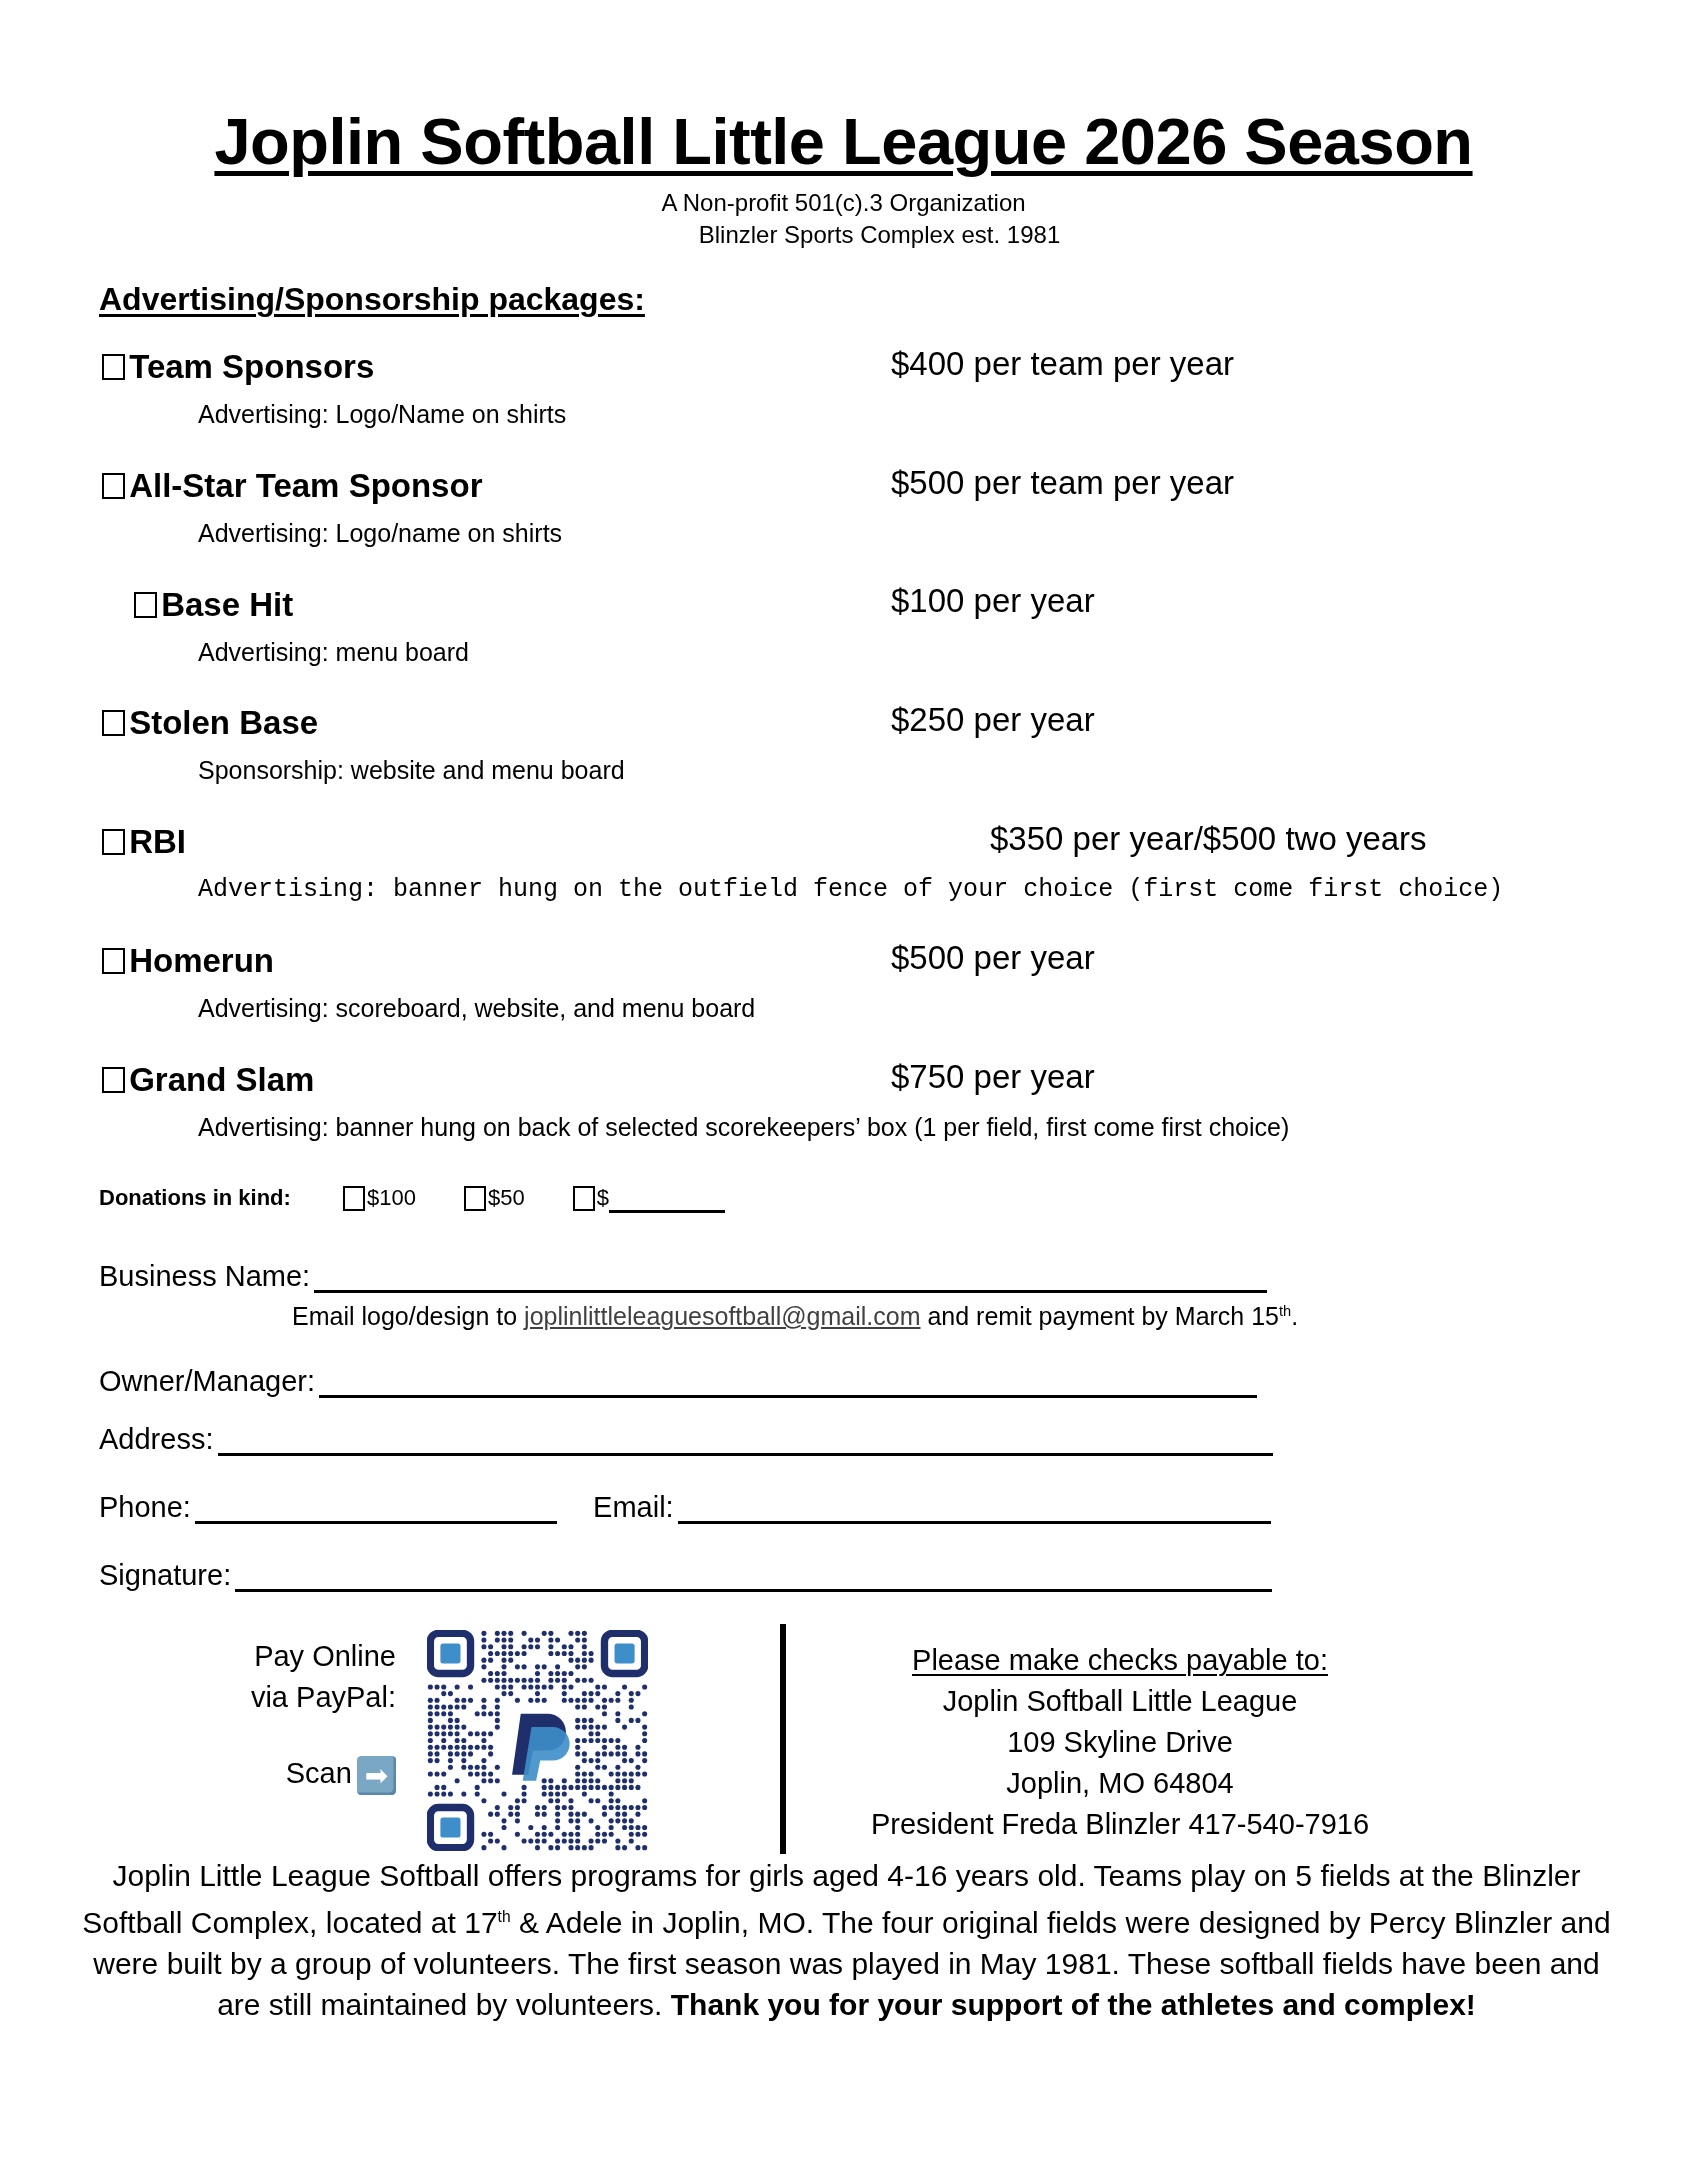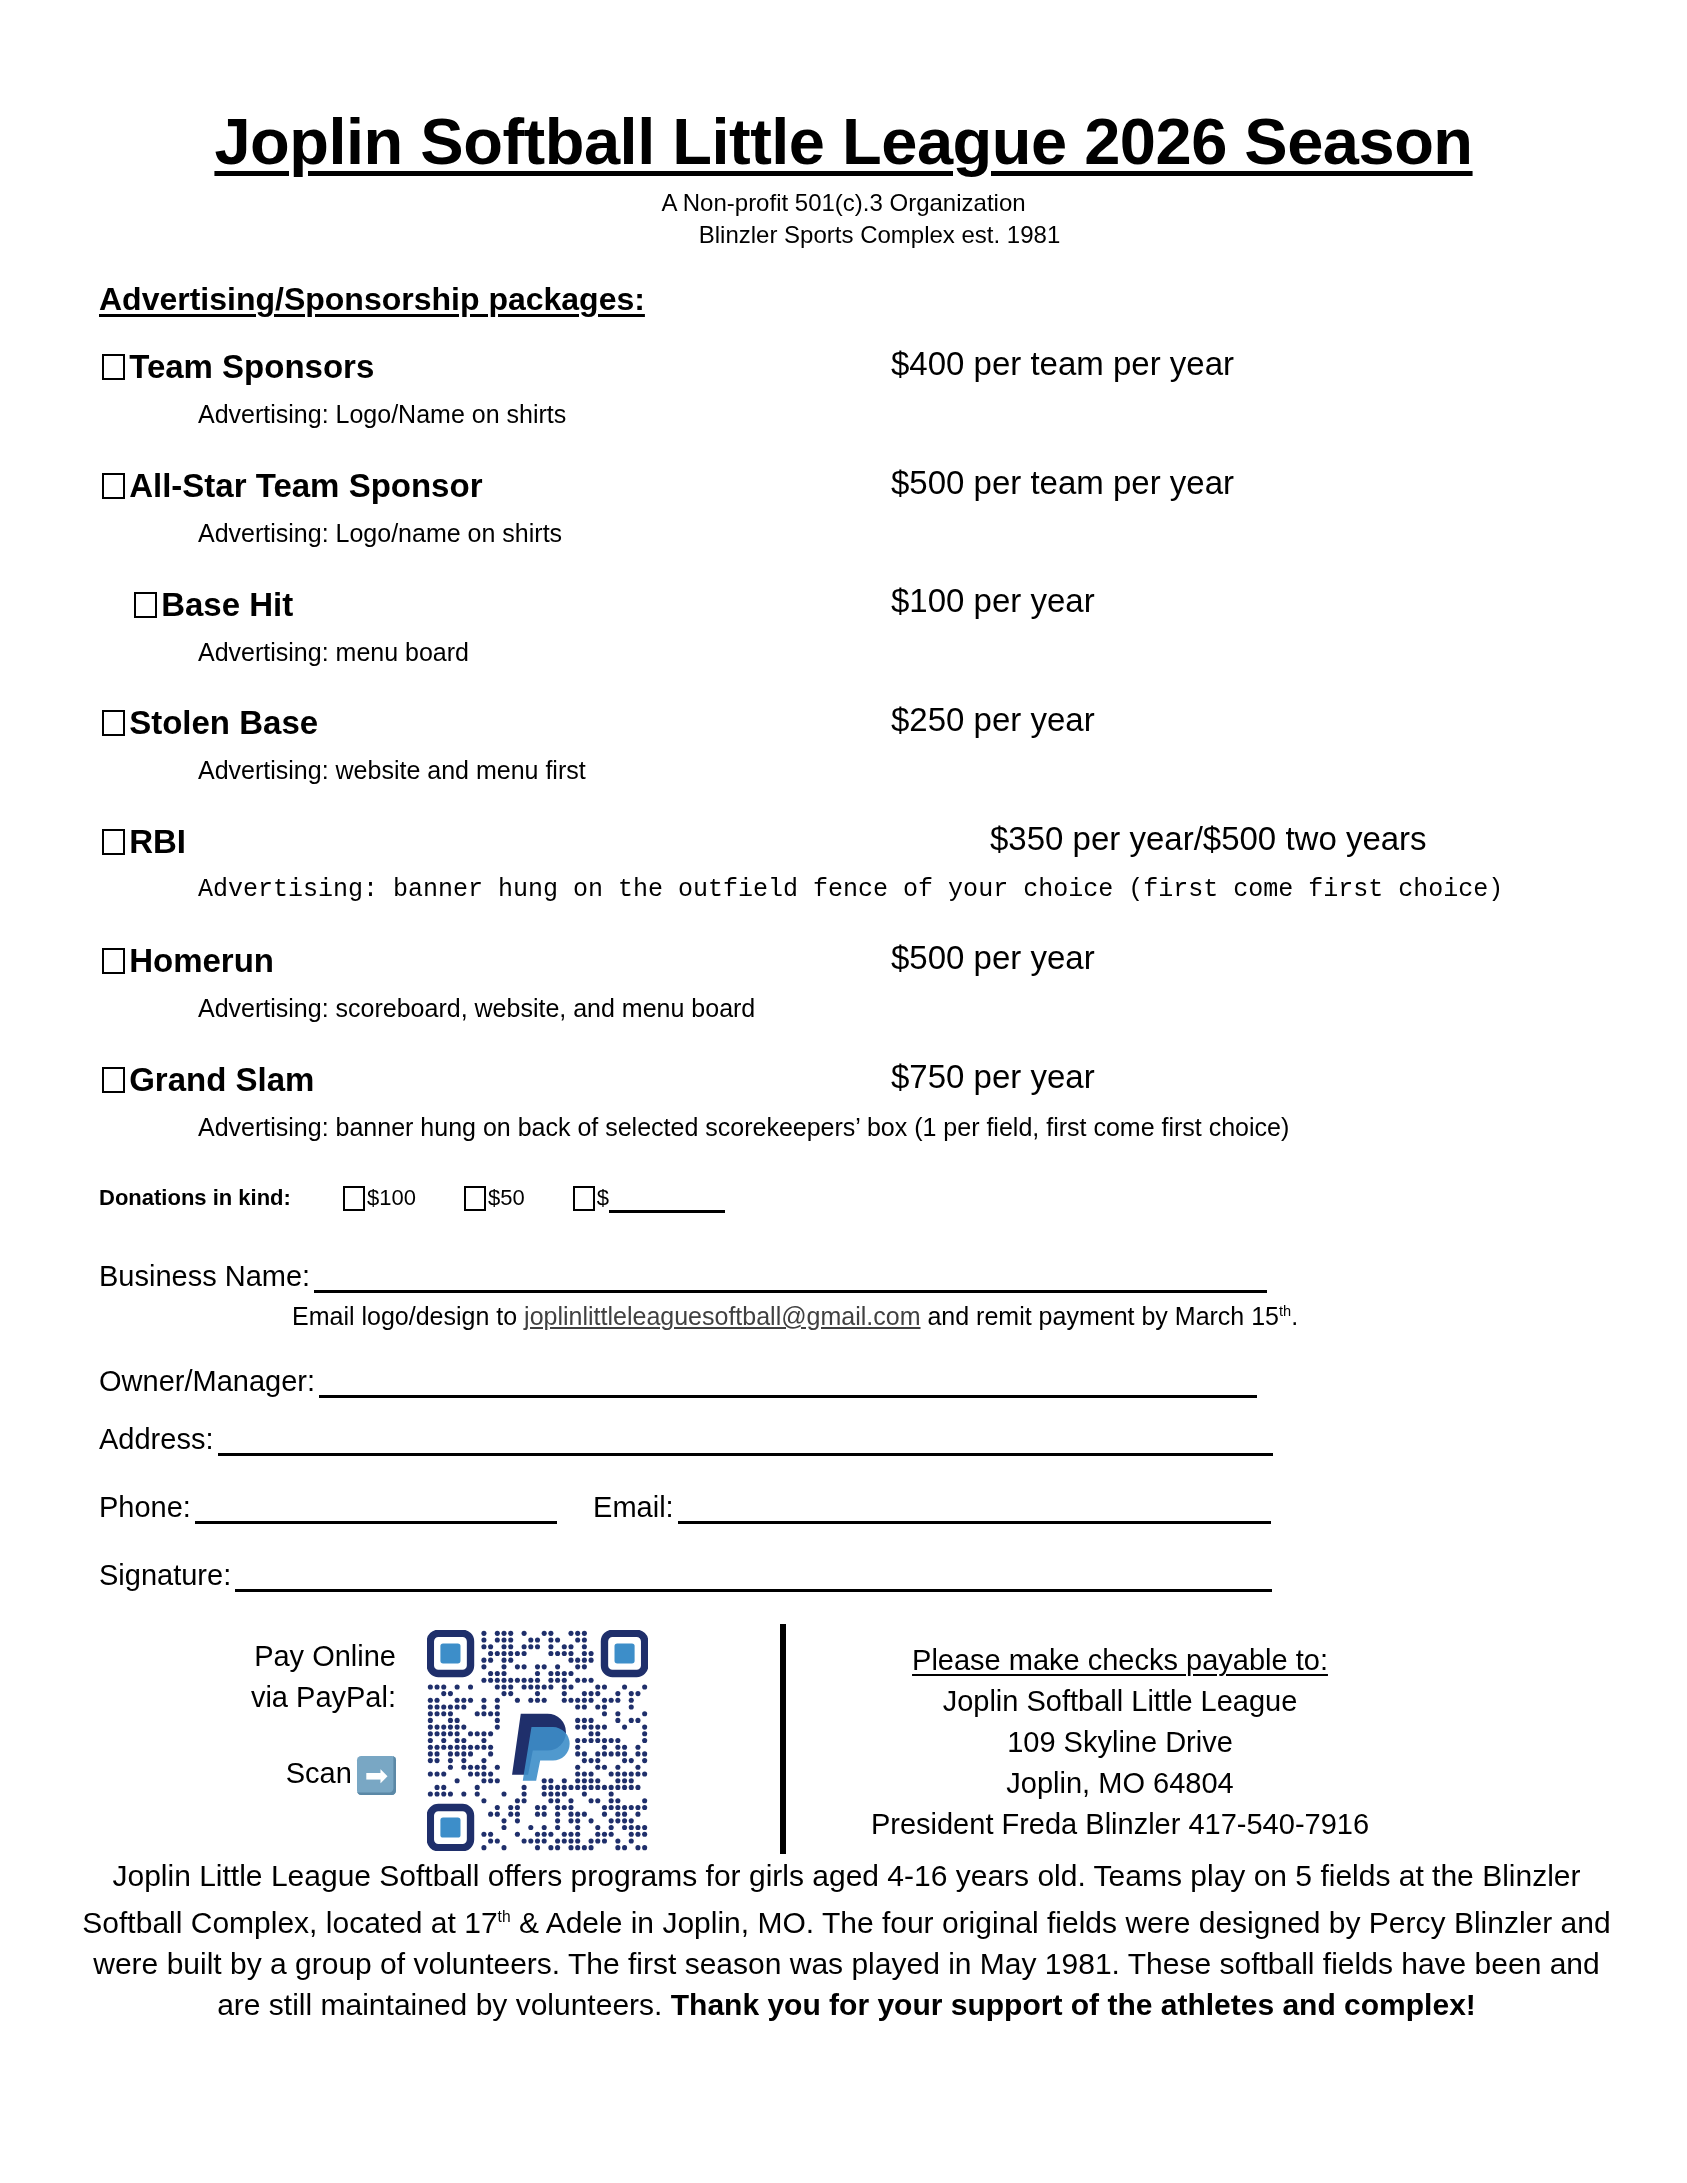--- a/index.html
+++ b/index.html
@@ -64,21 +64,21 @@
       <span class="box"></span>
       <span>Base Hit</span>
     </div>
     <div class="abs pkg-price" style="top: 582px; left: 891px;">$100 per year</div>
     <div class="abs pkg-desc" style="top: 638px;">Advertising: menu board</div>
     <div class="abs pkg-name" style="top: 704px;">
       <span class="box"></span>
       <span>Stolen Base</span>
     </div>
     <div class="abs pkg-price" style="top: 701px; left: 891px;">$250 per year</div>
-    <div class="abs pkg-desc" style="top: 756px;">Advertising: website and menu first</div>
+    <div class="abs pkg-desc" style="top: 756px;">Sponsorship: website and menu board</div>
     <div class="abs pkg-name" style="top: 823px;">
       <span class="box"></span>
       <span>RBI</span>
     </div>
     <div class="abs pkg-price" style="top: 820px; left: 990px;">$350 per year/$500 two years</div>
     <div class="abs pkg-desc" style="top: 875px; font-family: Liberation Mono, monospace;">Advertising: banner hung on the outfield fence of your choice (first come first choice)</div>
     <div class="abs pkg-name" style="top: 942px;">
       <span class="box"></span>
       <span>Homerun</span>
     </div>

